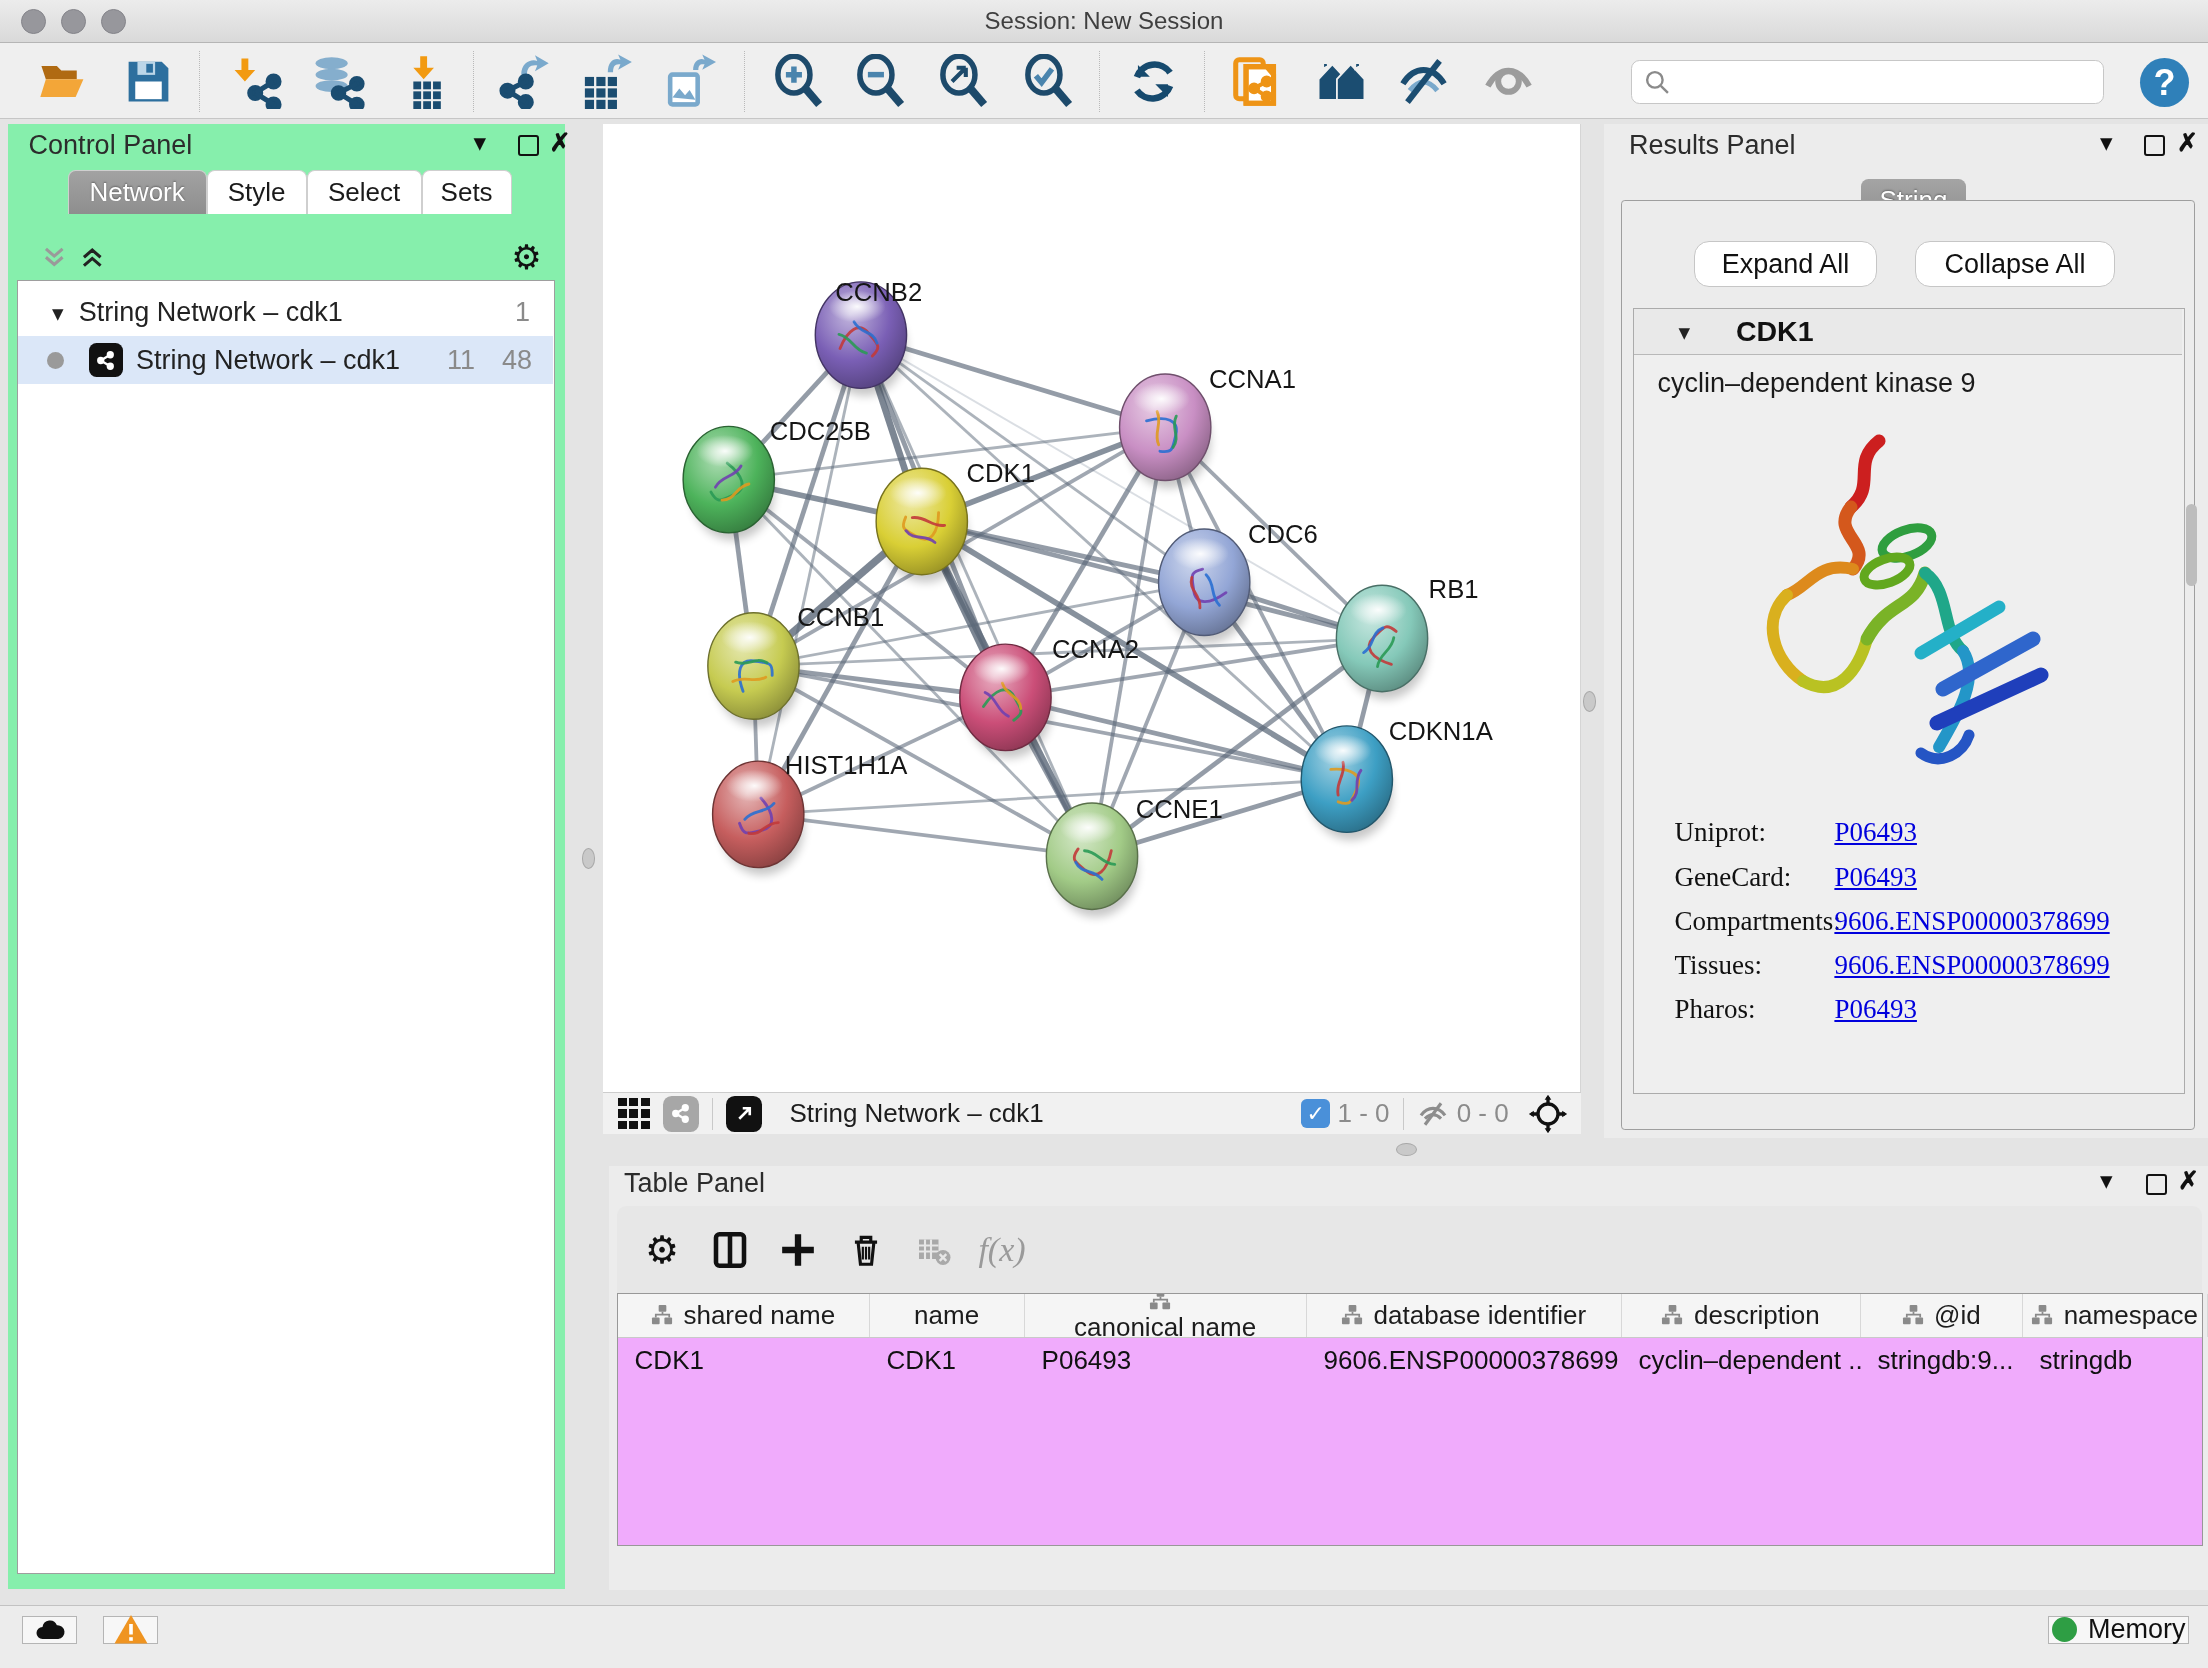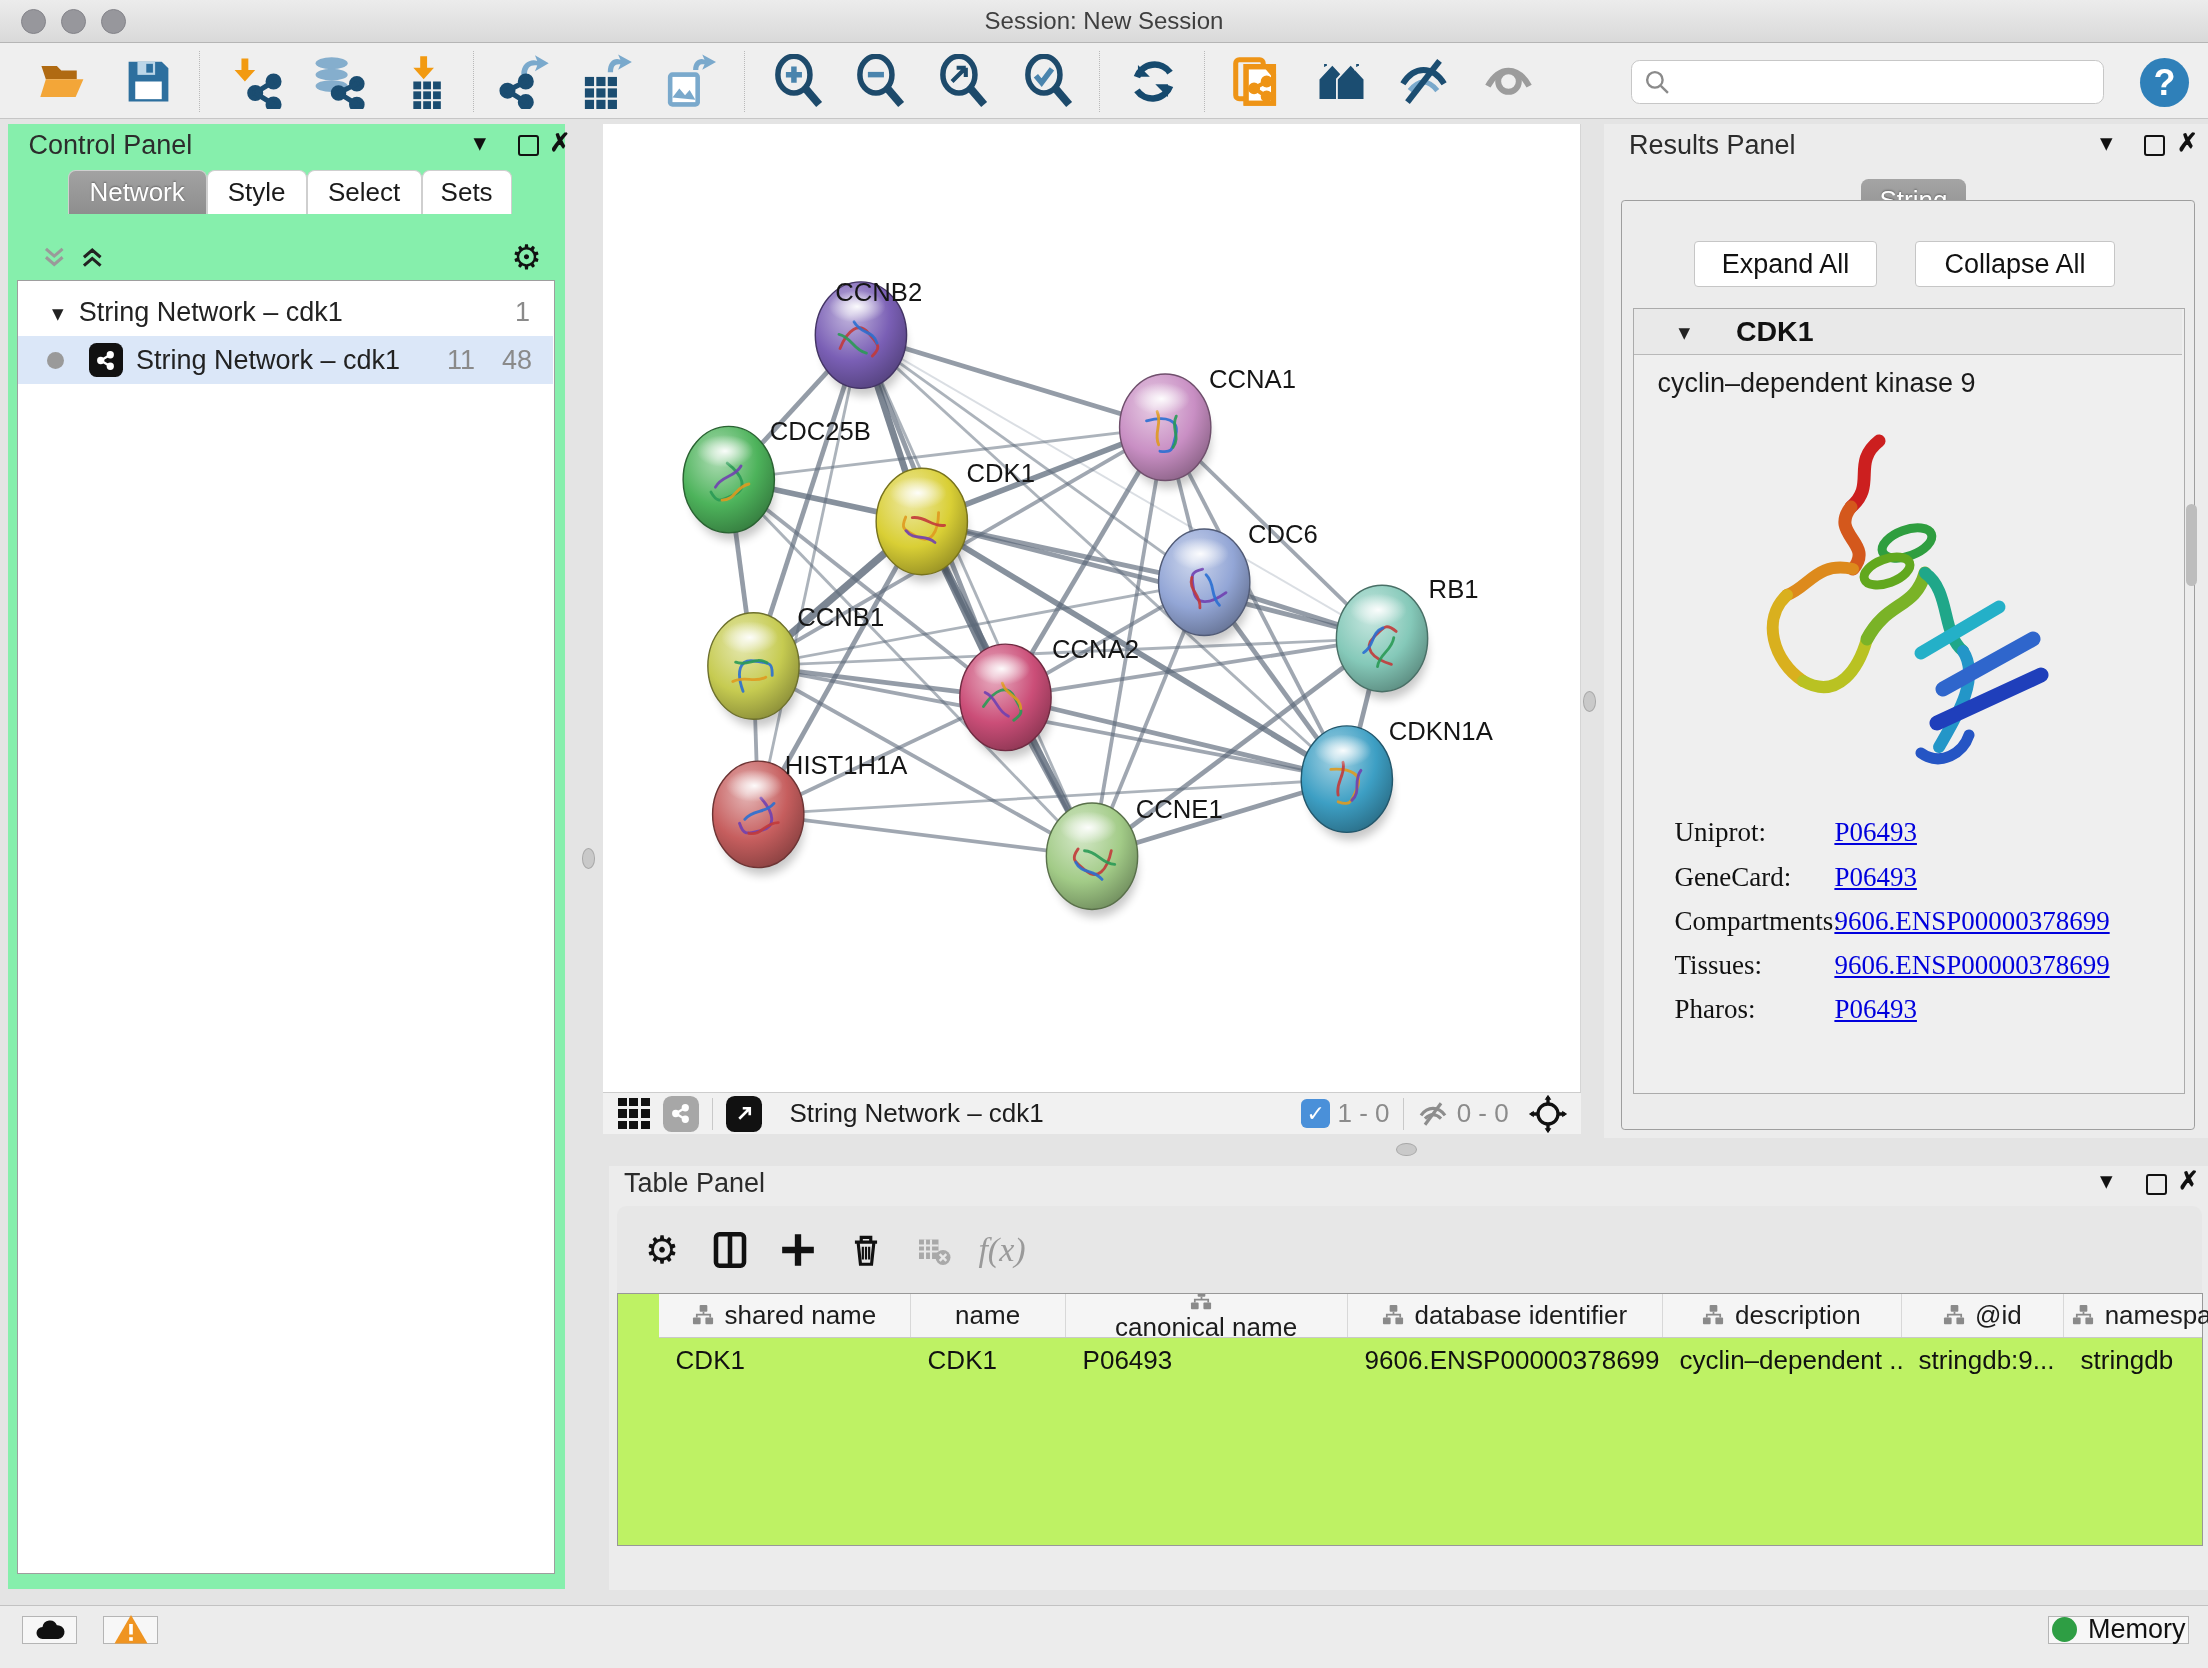--- a/index.html
+++ b/index.html
@@ -52,40 +52,40 @@
   #sel-chip{width:28.5px;height:28.5px;border-radius:5.7px;background:#4a90d9;color:#fff;font-size:22px;
       display:flex;align-items:center;justify-content:center;margin-right:7.6px;}
   .cnt{color:#8b8b8b;}
   
   #results-panel{position:absolute;left:1604px;top:124px;width:605px;height:1014px;background:#ececec;}
   #rp-tab{position:absolute;left:257px;top:55px;width:105px;height:42px;border-radius:7.6px;
       background:linear-gradient(#a4a4a4,#8f8f8f);color:#fff;font-size:26px;display:flex;
       align-items:center;justify-content:center;text-shadow:0 -1px 1.9px rgba(0,0,0,.35);}
   #rp-box{position:absolute;left:17px;top:76px;width:574px;height:930px;background:#ececec;
       border:1.9px solid #9e9e9e;border-radius:3.8px;}
-  .rp-btn{position:absolute;top:40px;height:46px;background:#fff;border:1.9px solid #c6c6c6;border-radius:4px;
+  .rp-btn{position:absolute;top:40px;height:46px;background:#fff;border:1.9px solid #c6c6c6;border-radius:15px;
       font-size:27px;display:flex;align-items:center;justify-content:center;color:#111;}
   #entry-box{position:absolute;left:11.4px;top:107px;width:552px;height:786px;border:1.9px solid #ababab;background:#efefef;}
   #entry-head{position:absolute;left:0;top:0;width:548px;height:46px;background:#e9e9e9;
       border-bottom:1.9px solid #b8b8b8;display:flex;align-items:center;}
   #entry-name{font-size:28.5px;font-weight:bold;color:#111;}
   #entry-desc{position:absolute;left:23px;top:59px;font-size:27px;color:#1b1b1b;}
   #crosslinks{position:absolute;left:19px;top:495px;width:514px;font-family:"Liberation Serif",serif;}
   #cl-title{font-size:29.5px;font-weight:bold;color:#000;}
   .cl-row{display:flex;margin-top:13.3px;font-size:27px;}
   .cl-label{width:181px;color:#111;padding-left:21px;}
   .cl-val{color:#0000dd;text-decoration:underline;}
   #rp-scroll{position:absolute;left:582px;top:380px;width:11.4px;height:82px;border-radius:5.7px;background:#bdbdbd;}
   
   #table-panel{position:absolute;left:609px;top:1166px;width:1600px;height:424px;background:#ececec;}
   #tp-toolbar{position:absolute;left:7.6px;top:40px;width:1585px;height:88px;background:#e7e7e7;border-radius:9.5px 9.5px 0 0;
       display:flex;align-items:center;}
   .tpi{width:68px;display:flex;align-items:center;justify-content:center;}
   #fx{font-family:"Liberation Serif",serif;font-style:italic;font-size:34px;color:#9a9a9a;}
-  #tbl{position:absolute;left:7.6px;top:127px;width:1586px;height:253px;background:#bef264;border:1.9px solid #989898;padding-left:41px;}
+  #tbl{position:absolute;left:7.6px;top:127px;width:1586px;height:253px;background:#f0abfc;border:1.9px solid #989898;}
   #tbl-head{display:flex;height:44px;background:#f5f5f5;border-bottom:1.9px solid #c9c9c9;}
   .th{display:flex;align-items:center;justify-content:center;font-size:26px;color:#1c1c1c;
       border-right:1px solid #d8d8d8;overflow:hidden;white-space:nowrap;flex:0 0 auto;}
   .th svg{margin-right:9.5px;flex:0 0 auto;}
   .tr{display:flex;height:44px;}
   .td{font-size:26px;color:#111;padding:6.7px 0 0 17px;overflow:hidden;white-space:nowrap;flex:0 0 auto;}
   #tbl-hscroll{position:absolute;left:7.6px;top:346px;width:1583px;height:32px;background:#fafafa;border-top:1px solid #ddd;}
   #tbl-thumb{position:absolute;left:7.6px;top:5.7px;width:171px;height:21px;border-radius:10.5px;background:#b9b9b9;}
   #tp-tabs{position:absolute;left:0;width:1600px;top:388px;height:38px;}
   #tp-tabs .tab{position:absolute;height:38px;font-size:27px;background:#fff;border:1px solid #d2d2d2;

